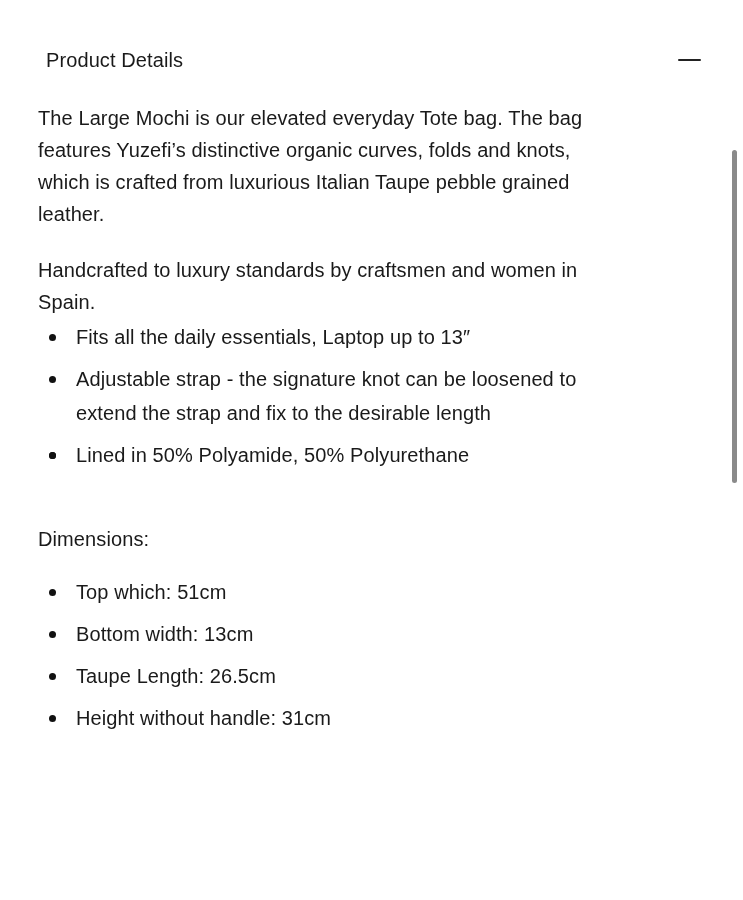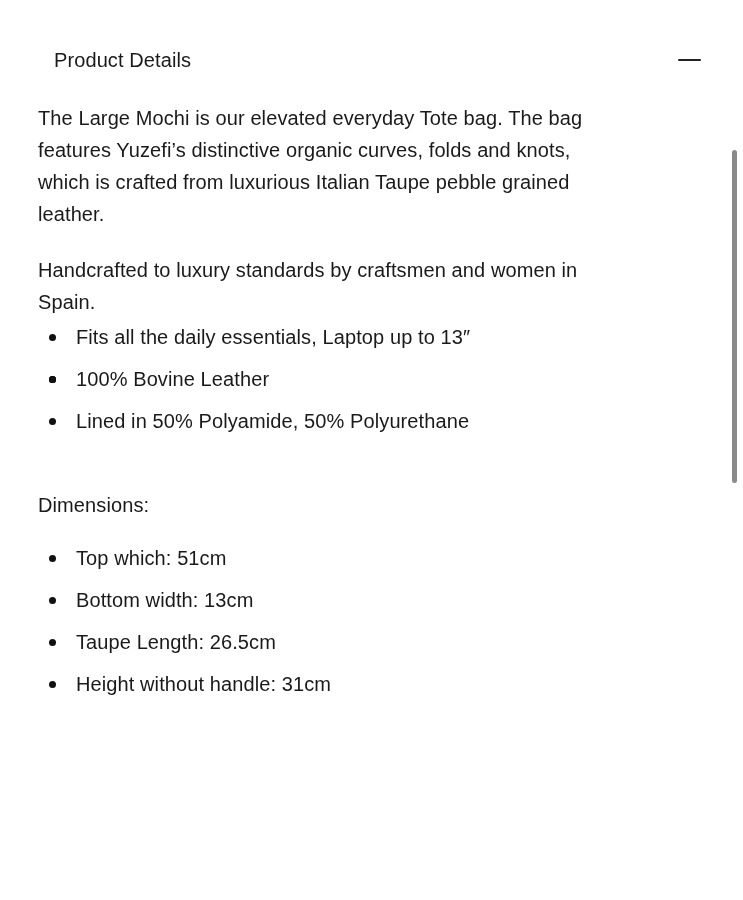--- a/index.html
+++ b/index.html
@@ -24,21 +24,21 @@
     justify-content: space-between;
     align-items: center;
     height: 26px;
     margin: 0 0 29px 0;
     cursor: pointer;
   }
   .section-title {
     font-size: 20px;
     font-weight: 400;
     line-height: 26px;
-    margin: 16px;
+    margin: 8px;
     letter-spacing: 0.1px;
   }
   .minus-icon {
     display: block;
     width: 23px;
     height: 2px;
     background: #222222;
     margin-right: 1px;
     border-radius: 1px;
   }
@@ -100,23 +100,22 @@
     <h2 class="section-title">Product Details</h2>
     <span class="minus-icon"></span>
   </div>
 
   <p class="body-text">The Large Mochi is our elevated everyday Tote bag. The bag features Yuzefi’s distinctive organic curves, folds and knots, which is crafted from luxurious Italian Taupe pebble grained leather.</p>
 
   <p class="body-text second">Handcrafted to luxury standards by craftsmen and women in Spain.</p>
 
   <ul class="bullet-list">
     <li><span class="bullet-dot"></span><span>Fits all the daily essentials, Laptop up to 13″</span></li>
+    <li><span class="bullet-dot"></span><span>Adjustable strap - the signature knot can be loosened to extend the strap and fix to the desirable length</span></li>
     <li><span class="bullet-dot"></span></li>
-    <li><span class="bullet-dot"></span></li>
-    <li><span class="bullet-dot"></span><span>100% Bovine Leather</span></li>
     <li><span class="bullet-dot"></span><span>Lined in 50% Polyamide, 50% Polyurethane</span></li>
   </ul>
 
   <p class="dim-label">Dimensions:</p>
 
   <ul class="bullet-list">
     <li><span class="bullet-dot"></span><span>Top which: 51cm</span></li>
     <li><span class="bullet-dot"></span><span>Bottom width: 13cm</span></li>
     <li><span class="bullet-dot"></span><span>Taupe Length: 26.5cm</span></li>
     <li><span class="bullet-dot"></span><span>Height without handle: 31cm</span></li>

